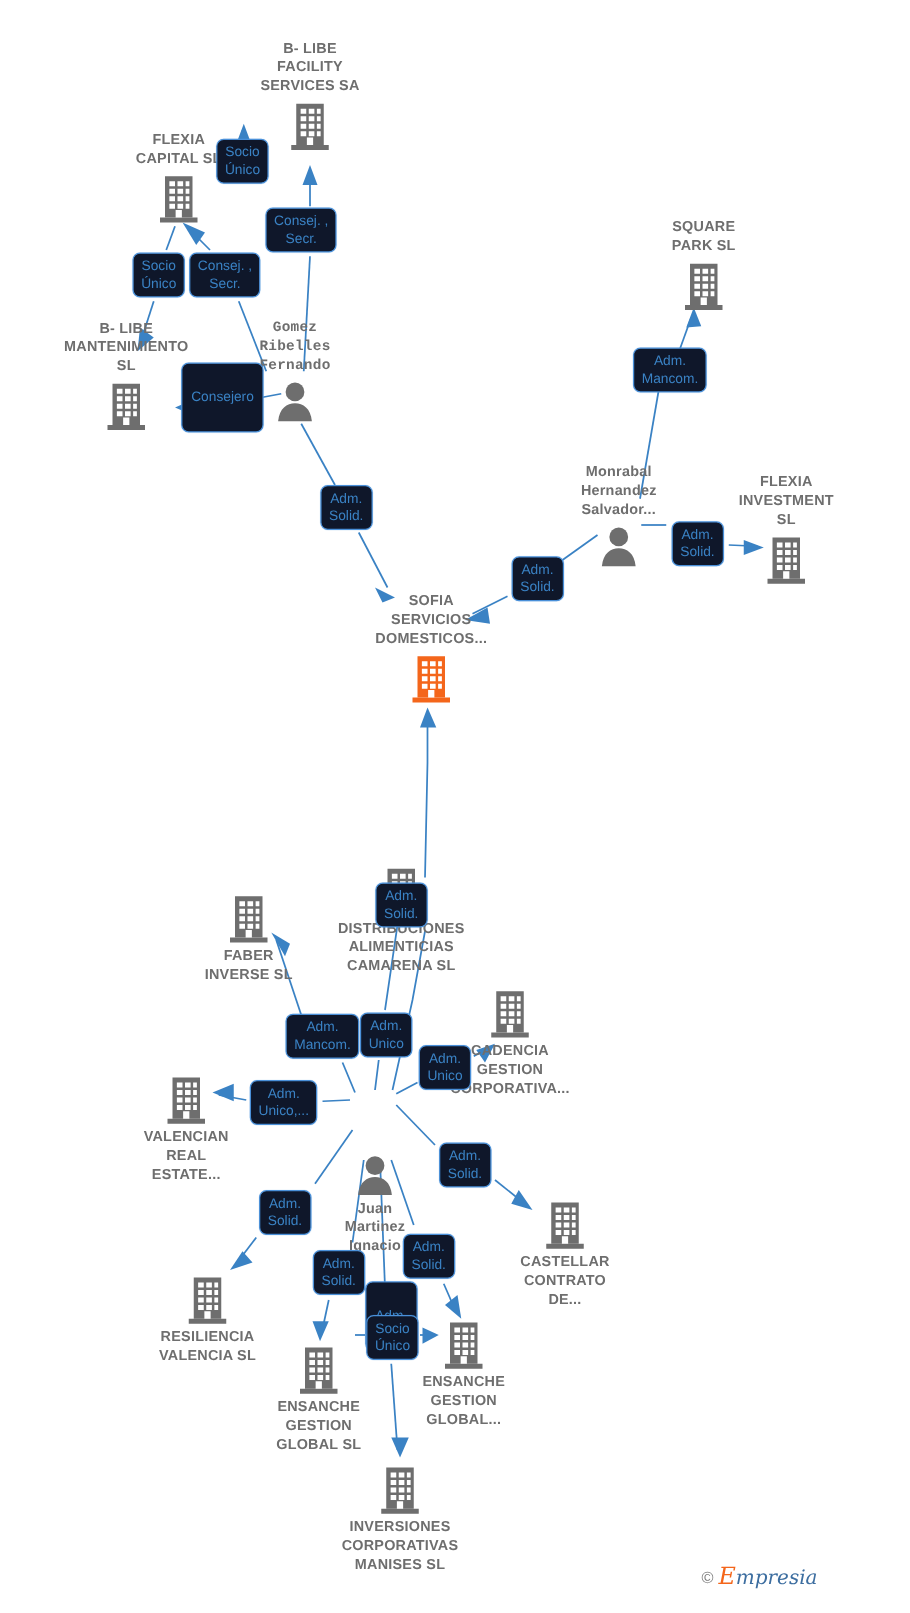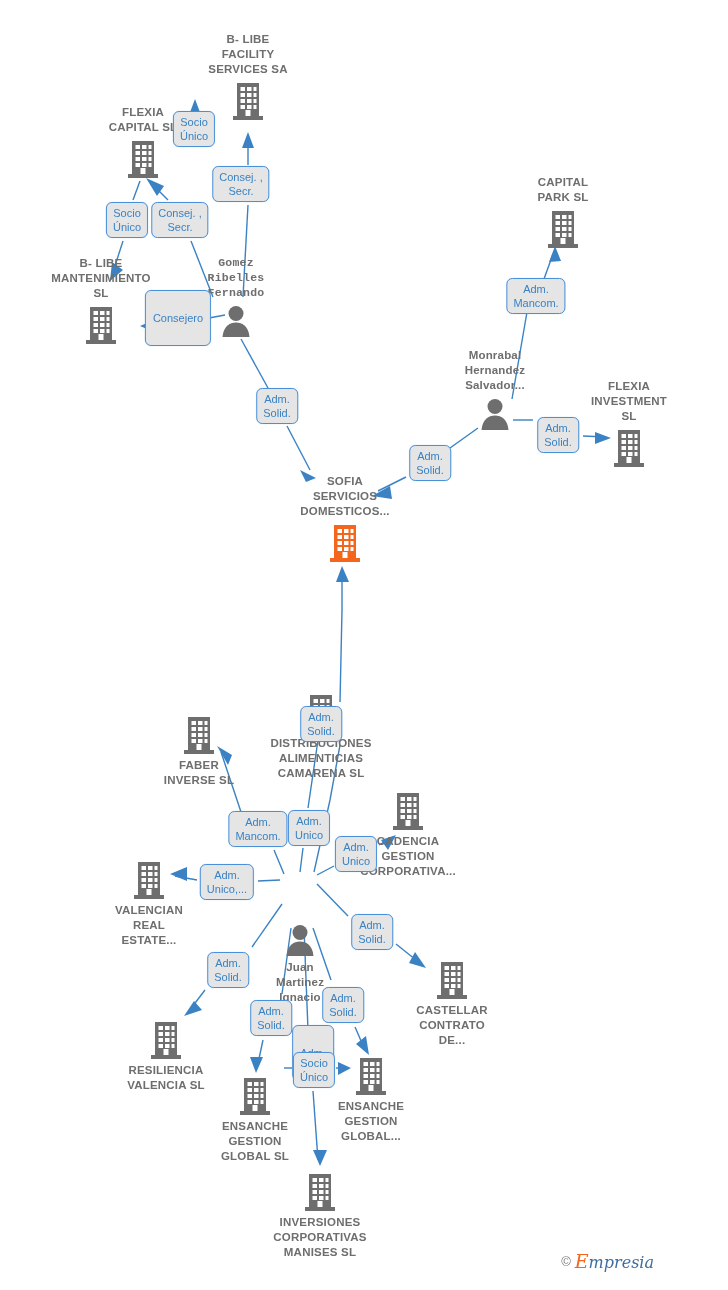--- a/index.html
+++ b/index.html
@@ -23,21 +23,21 @@
   .node.cap-above .caption{bottom:calc(100% + 4px);}
   .node.cap-below .caption{top:calc(100% + 3px);}
 
   
   .bld{width:34px;height:40px;}
   .prs{width:34px;height:34px;}
 
   
   .chip{
     position:absolute;transform:translate(-50%,-50%);
-    background:#e5e5e5;border:1.3px solid #4a90d9;border-radius:6px;
+    background:#0f172a;border:1.3px solid #4a90d9;border-radius:6px;
     color:#3a82c4;font-size:11px;line-height:14px;font-weight:normal;
     padding:3px 6px;text-align:center;white-space:pre-line;
     box-shadow:0 0 0 .5px rgba(74,144,217,.12);
   }
   .chip.one{padding:20px 7px;}
 
   
   .watermark{
     position:absolute;right:10px;bottom:18px;display:flex;align-items:center;
     gap:4px;font-size:15px;color:#3a6b9e;user-select:none;
@@ -231,24 +231,24 @@
               <rect x="22.5" y="12" width="3" height="4"></rect>
               <rect x="9.5" y="18" width="4.5" height="4"></rect>
               <rect x="16" y="18" width="4.5" height="4"></rect>
               <rect x="22.5" y="18" width="3" height="4"></rect>
               <rect x="9.5" y="24" width="4.5" height="4"></rect>
               <rect x="16" y="24" width="4.5" height="4"></rect>
               <rect x="22.5" y="24" width="3" height="4"></rect>
               <rect x="14.5" y="29" width="5" height="6"></rect>
             </g>
           </svg></span>
-        <span class="caption">CAPITAL
+        <span class="caption">SQUARE
 PARK  SL</span>
       </div>
-      <div class="node cap-above" style="left: 495px; top: 414px;">
+      <div class="node cap-above" style="left: 495px; top: 437px;">
         <span class="glyph"><svg class="prs" viewBox="0 0 34 34" xmlns="http://www.w3.org/2000/svg">
             <circle cx="17" cy="9.5" r="7.5" fill="#6e6e6e"></circle>
             <path d="M 3.5 33 C 4.5 22.5 10.5 18.5 17 18.5 C 23.5 18.5 29.5 22.5 30.5 33 Z" fill="#6e6e6e"></path>
           </svg></span>
         <span class="caption">Monrabal
 Hernandez
 Salvador...</span>
       </div>
       <div class="node cap-above" style="left: 629px; top: 448px;">
         <span class="glyph"><svg class="bld" viewBox="0 0 34 40" xmlns="http://www.w3.org/2000/svg">

